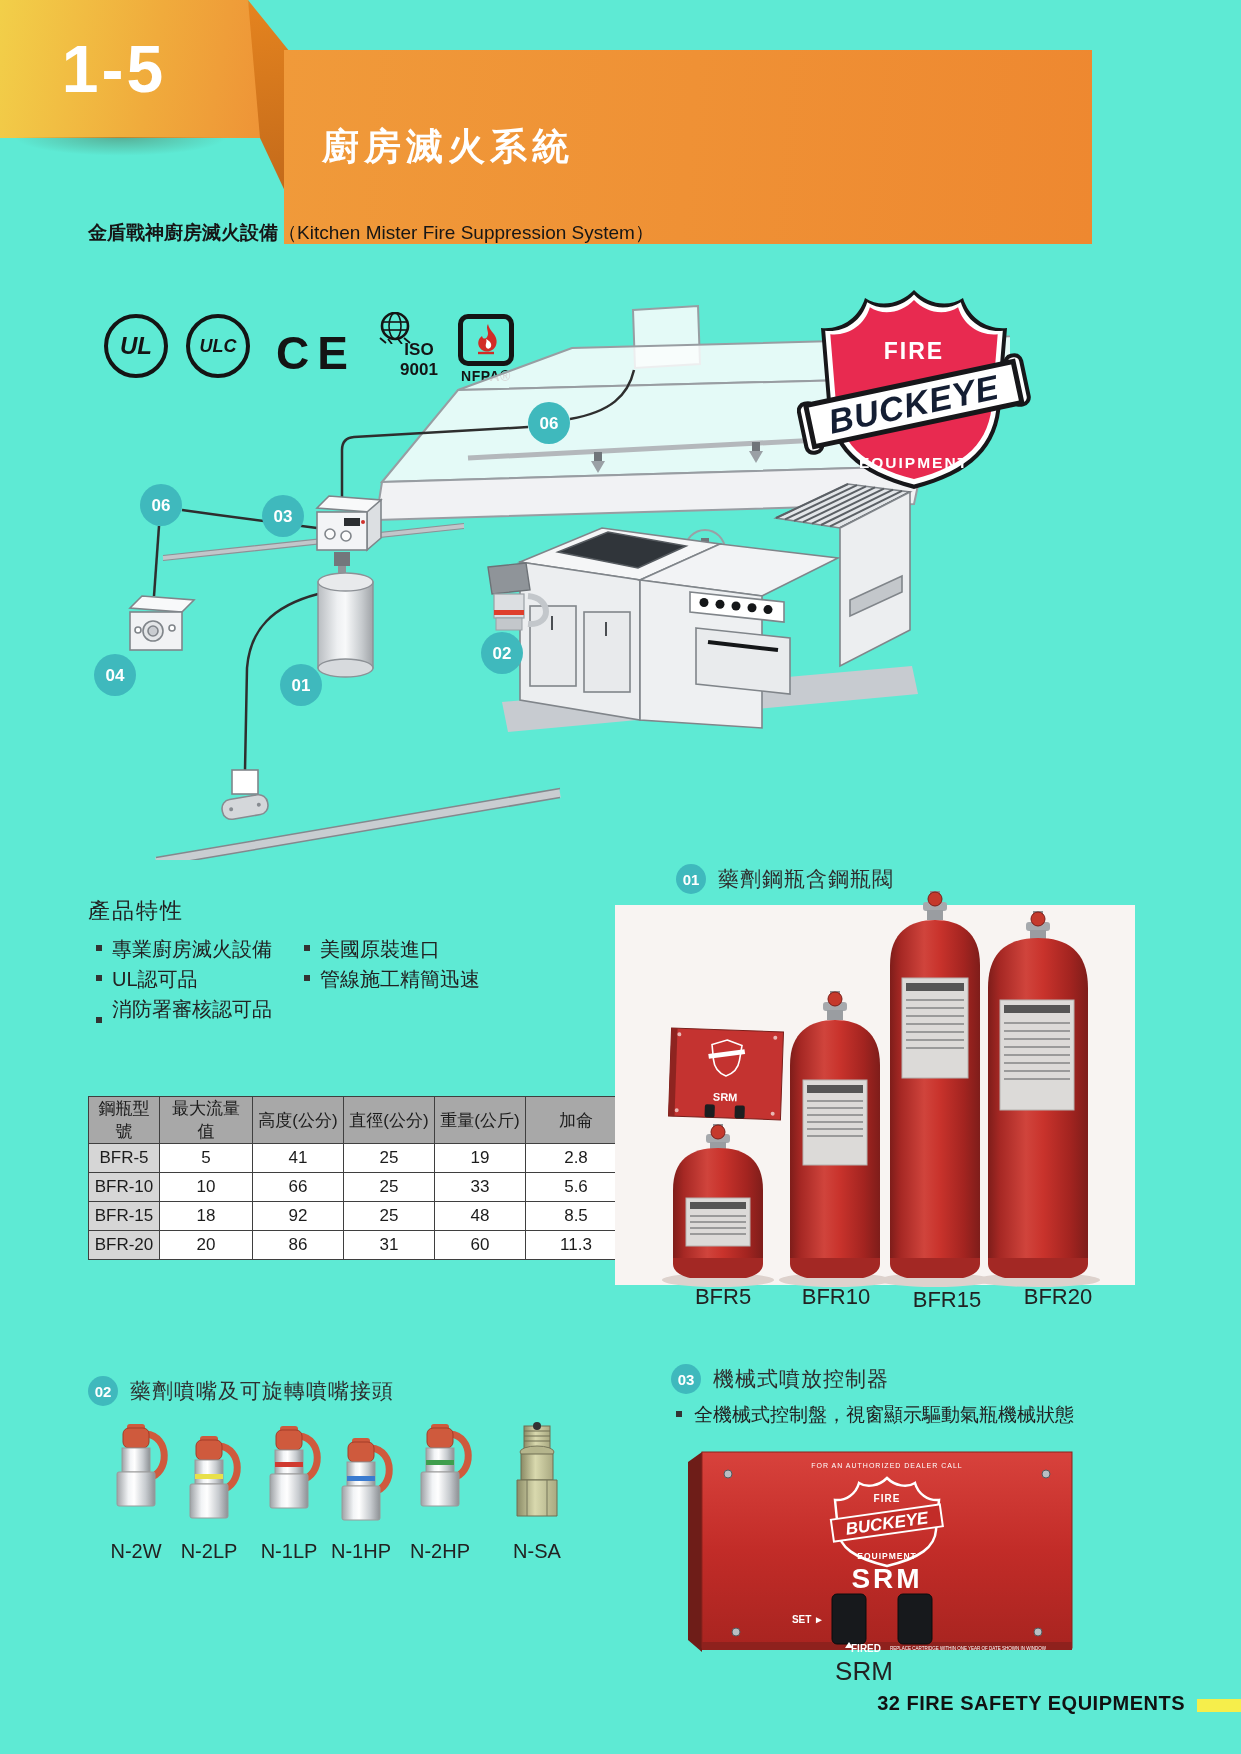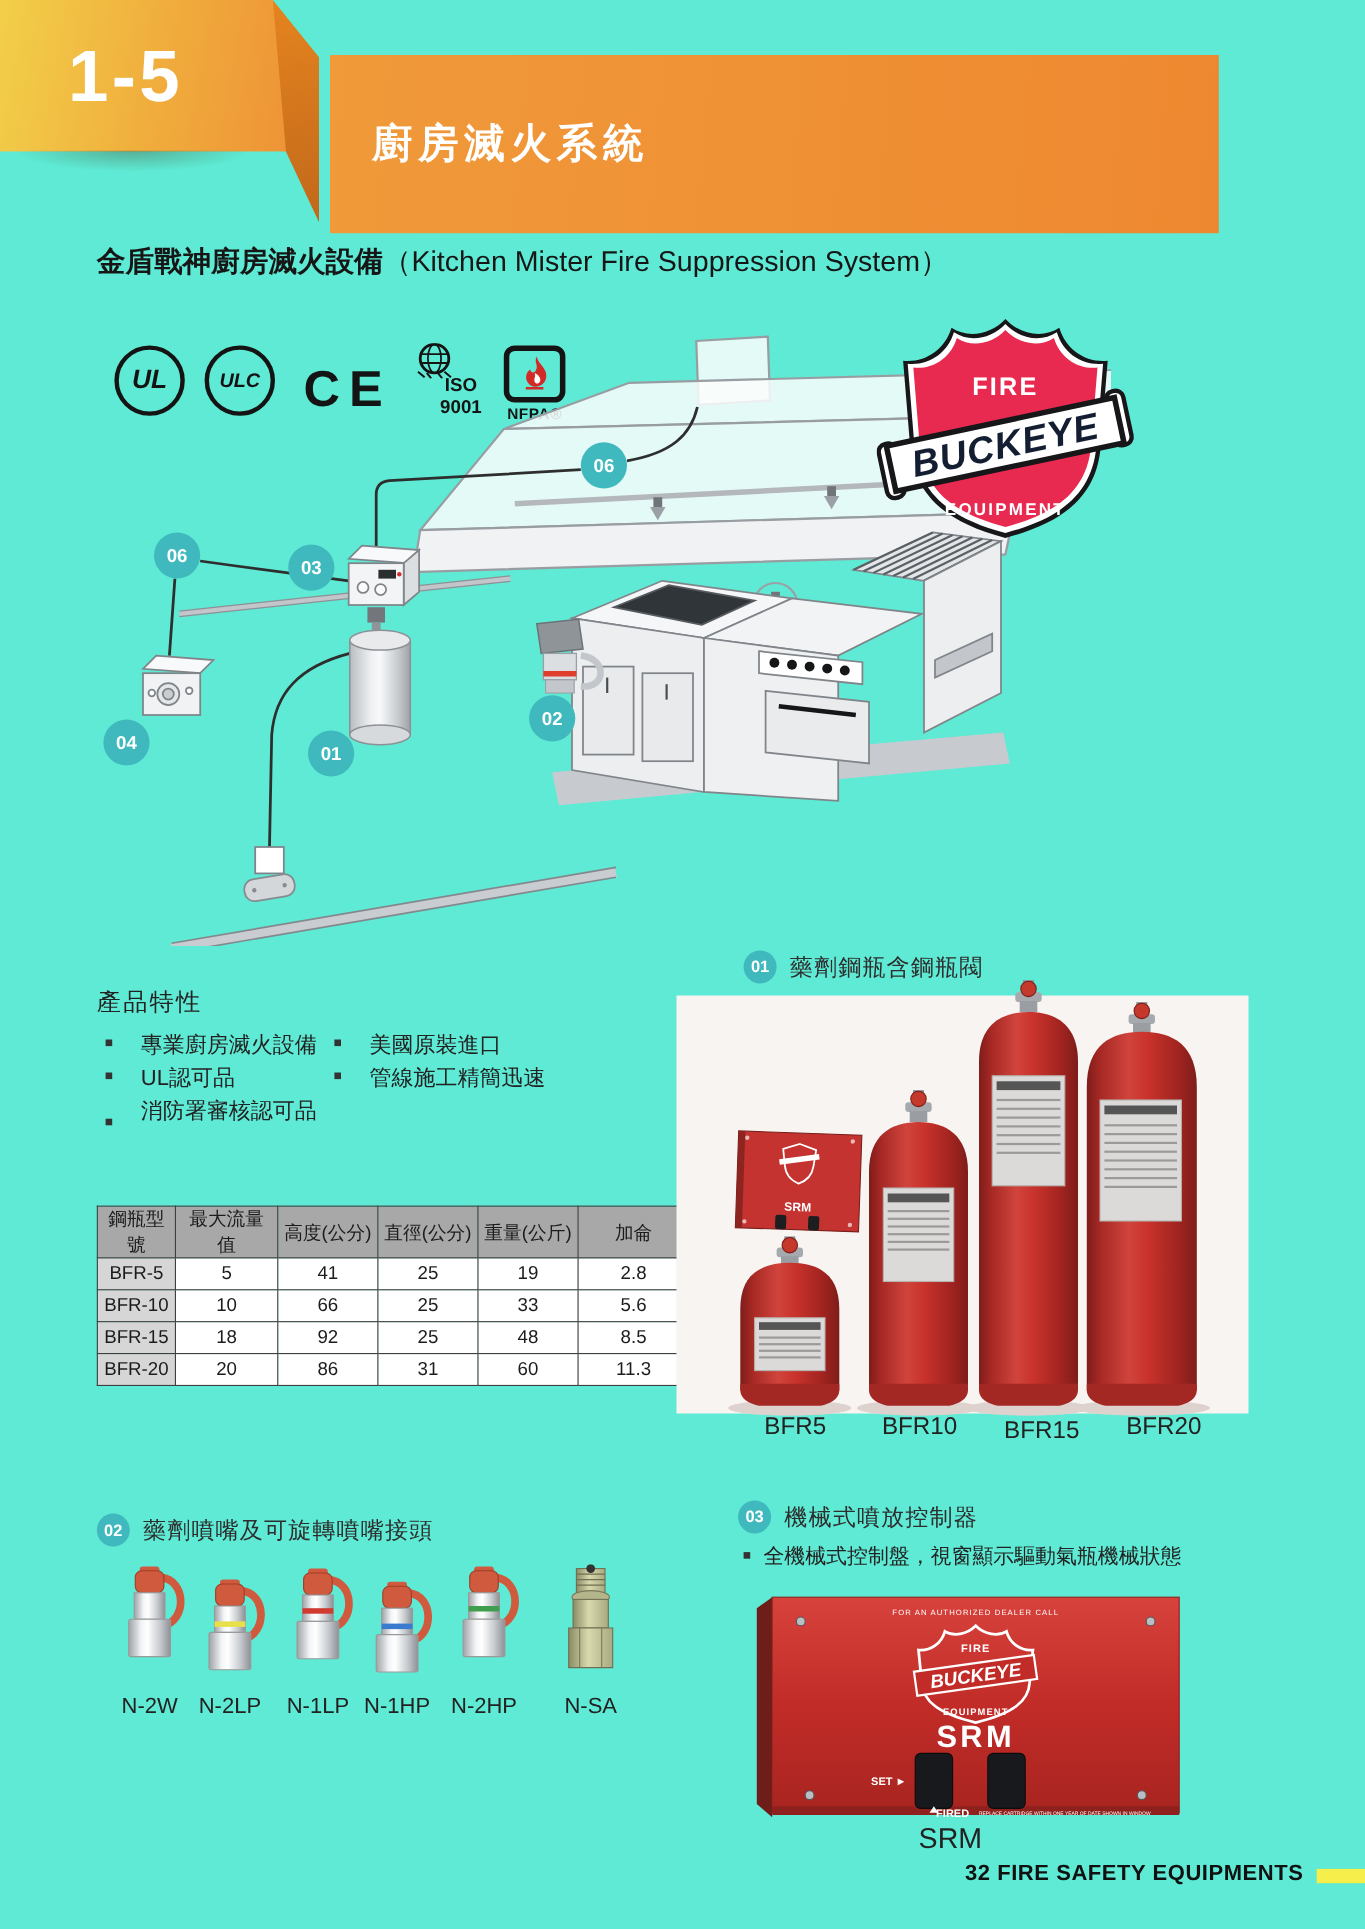--- a/index.html
+++ b/index.html
@@ -10,26 +10,26 @@
   .ribbon{position:absolute;left:0;top:0;width:274px;height:138px;
     background:linear-gradient(100deg,#f2cf49 0%,#f0ab3c 55%,#ee9136 100%);
     clip-path:polygon(0 0,248px 0,272px 138px,0 138px);
     display:flex;align-items:center;justify-content:center;}
   .ribbon .num{color:#fff;font-size:66px;font-weight:800;letter-spacing:3px;padding-right:46px;}
   .ribbon-shadow{position:absolute;left:0;top:137px;width:268px;height:26px;
     background:radial-gradient(ellipse 55% 100% at 45% 0,rgba(70,50,20,.32),rgba(70,50,20,0) 72%);}
   .fold{position:absolute;left:246px;top:0;width:44px;height:202px;
     clip-path:polygon(2px 0,44px 52px,44px 202px,14px 138px);
     background:linear-gradient(170deg,#e5841f,#c1681a);}
-  .banner{position:absolute;left:300px;top:50px;width:808px;height:162px;
+  .banner{position:absolute;left:284px;top:50px;width:808px;height:194px;
     background:linear-gradient(95deg,#f09a3a,#ee8830);display:flex;align-items:center;}
   .banner .t{color:#fff;font-size:37px;font-weight:700;letter-spacing:5px;margin-left:38px;}
 
   
-  .prod-title{position:absolute;left:88px;top:220px;font-size:26px;color:#161616;white-space:nowrap;}
+  .prod-title{position:absolute;left:88px;top:220px;font-size:19px;color:#161616;white-space:nowrap;}
   .prod-title .zh{font-weight:700;}
   .prod-title .en{font-weight:400;}
 
   
   .logo{position:absolute;color:#141414;}
   .circ{width:56px;height:56px;border:4px solid #141414;border-radius:50%;
         display:flex;align-items:center;justify-content:center;}
   .circ span{font-weight:700;font-style:italic;}
   .logo-ul{left:104px;top:314px;}  .logo-ul span{font-size:24px;}
   .logo-ulc{left:186px;top:314px;} .logo-ulc span{font-size:18px;}
@@ -43,21 +43,21 @@
   .logo-nfpa .txt{font-size:14px;font-weight:700;letter-spacing:.5px;display:block;margin-top:2px;}
 
   
   .s-head{position:absolute;display:flex;align-items:center;gap:12px;}
   .s-badge{width:30px;height:30px;border-radius:50%;background:#3fb9bd;color:#fff;
            font-size:15px;font-weight:700;display:flex;align-items:center;justify-content:center;flex:none;}
   .s-title{font-size:21px;color:#2e2e2e;letter-spacing:1px;white-space:nowrap;}
 
   
   .feat-h{position:absolute;left:88px;top:896px;font-size:22px;color:#222;letter-spacing:2px;}
-  .feat{position:absolute;font-size:20px;color:#222;display:flex;align-items:flex-start;gap:26px;white-space:nowrap;}
+  .feat{position:absolute;font-size:20px;color:#222;display:flex;align-items:flex-start;gap:10px;white-space:nowrap;}
   .feat .sq{width:6px;height:6px;background:#333;margin-top:9px;flex:none;}
 
   
   .spec{position:absolute;left:88px;top:1096px;border-collapse:collapse;font-size:17px;color:#1c1c1c;}
   .spec th,.spec td{border:1.6px solid #3f3f3f;text-align:center;padding:0 4px;}
   .spec th{background:#a8a8a8;font-weight:400;height:31px;}
   .spec td{background:#fff;height:28px;}
   .spec td:first-child{background:#d6d6d6;}
   .w0{width:62px;} .w1{width:84px;} .w2{width:82px;} .w3{width:82px;} .w4{width:82px;} .w5{width:92px;}
 

